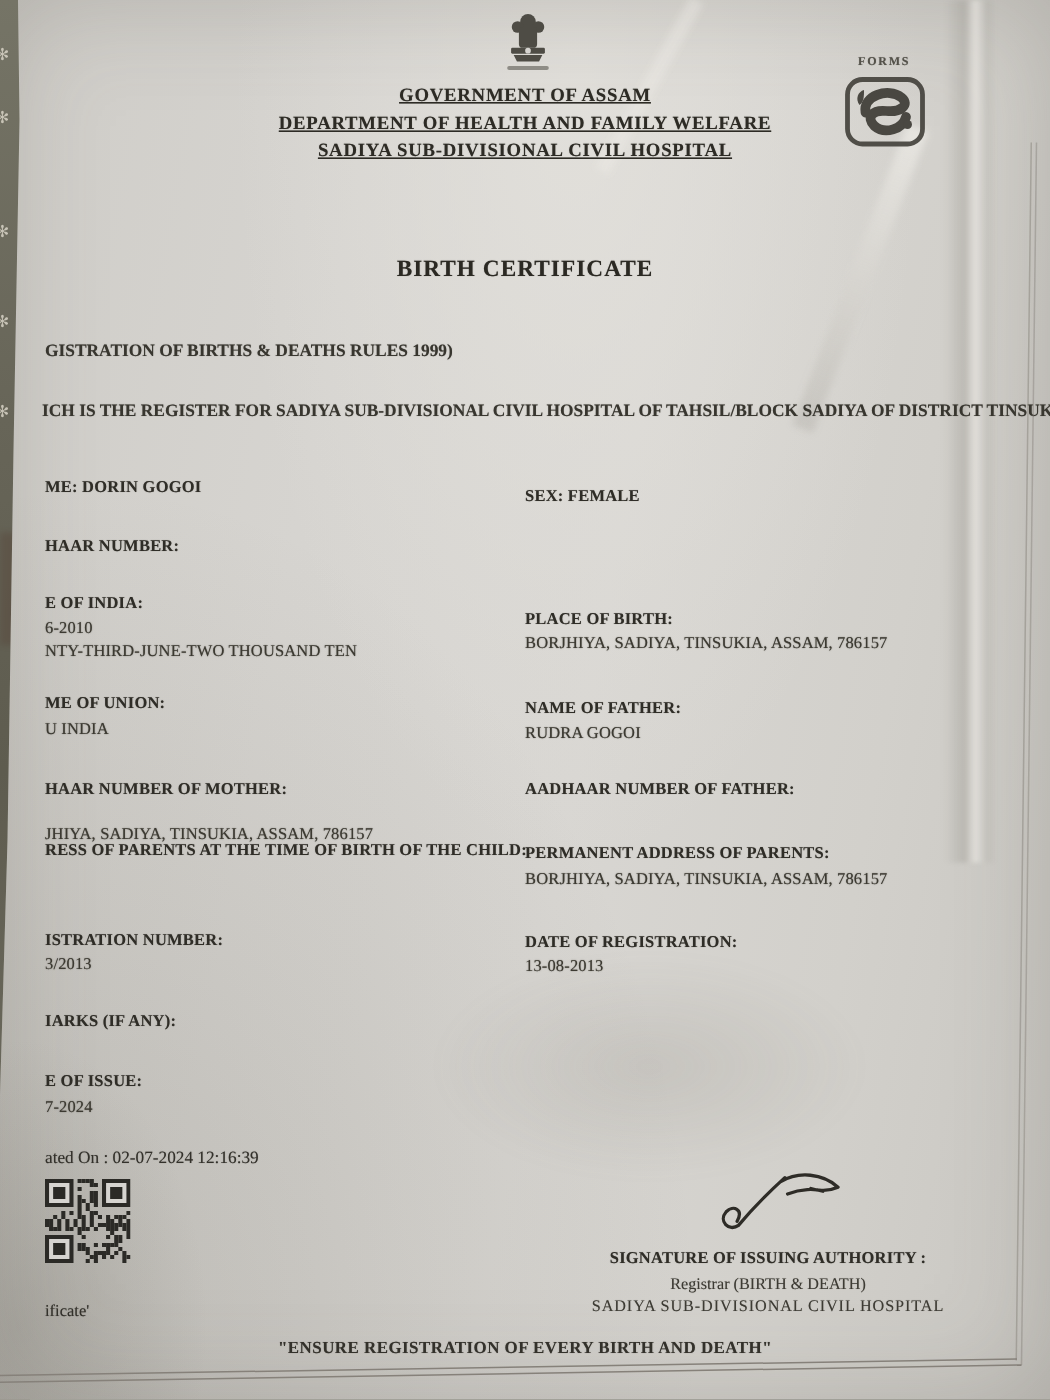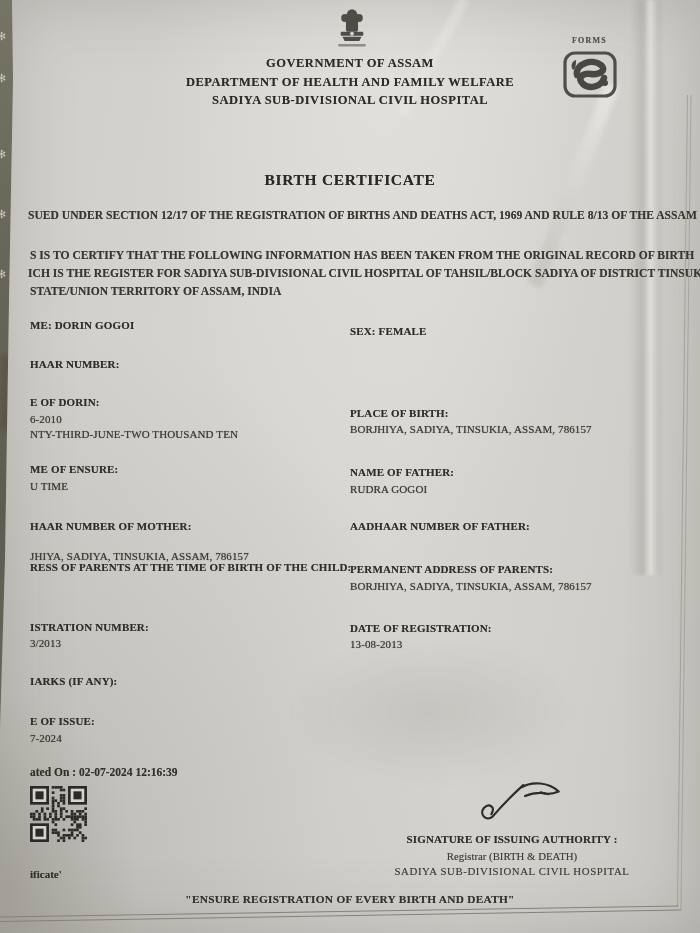--- a/index.html
+++ b/index.html
@@ -28,27 +28,27 @@
   .cr-d2{left:428px;top:-8px;width:10px;height:130px;transform:rotate(29deg);filter:blur(2px);
      background:rgba(240,238,233,.35);}
   .cr-blotch{left:288px;top:636px;width:290px;height:150px;filter:blur(6px);
      background:radial-gradient(ellipse,rgba(108,104,94,.14) 0%,rgba(108,104,94,0) 70%);}
   .cr-bl{left:-20px;top:690px;width:160px;height:243px;
      background:radial-gradient(ellipse at 20% 80%,rgba(96,93,83,.2) 0%,rgba(96,93,83,0) 70%);}
   
   .txt{position:absolute;white-space:nowrap;color:#33312b;
        text-shadow:0 0 .6px rgba(51,49,43,.5);}
   .center{left:0;width:700px;text-align:center;}
-  .hline{font-weight:bold;font-size:12.5px;letter-spacing:.5px;color:#2d2b25;}
+  .hline{font-weight:bold;font-size:12.5px;letter-spacing:.5px;color:#2d2b25;text-decoration:underline;}
   .title{font-weight:bold;font-size:15.5px;letter-spacing:.7px;color:#2b2923;}
   .intro{font-weight:bold;font-size:11.6px;letter-spacing:0;color:#38362f;}
   .b{font-weight:bold;font-size:11px;letter-spacing:.15px;color:#2f2d27;}
   .v{font-weight:normal;font-size:11px;letter-spacing:.1px;color:#3c3a32;
      text-shadow:0 0 .8px rgba(60,58,50,.75);}
-  .small-b{font-weight:bold;font-size:11px;}
+  .small-b{font-weight:normal;font-size:11px;}
   .sig-sub{font-size:10.8px;color:#3d3b34;text-shadow:0 0 .5px rgba(61,59,52,.45);}
   .forms-lab{font-weight:bold;font-size:8px;letter-spacing:1.2px;color:#54524a;}
   .emblem{position:absolute;left:326px;top:6px;filter:blur(.4px);}
   .forms-logo{position:absolute;left:562px;top:50px;filter:blur(.5px);opacity:.9;}
   .qr{position:absolute;left:30px;top:786px;filter:blur(.3px);}
   .sig{position:absolute;left:468px;top:776px;}
   .border-svg{position:absolute;inset:0;pointer-events:none;}
 </style>
 </head>
 <body>
@@ -92,38 +92,36 @@
     <div class="txt forms-lab" style="left:572px;top:36px">FORMS</div>
     <svg class="forms-logo" width="56" height="50" viewBox="0 0 56 50">
       <rect x="3" y="3" width="50" height="43" rx="10" fill="none" stroke="#42403a" stroke-width="3.2"></rect>
       <path d="M15 25 C13 14 30 8 39 15 C45 20 38 25 29 24 C20 23 15 28 21 34 C28 40 40 36 42 28" fill="none" stroke="#3b3933" stroke-width="6.5" stroke-linecap="round"></path>
       <circle cx="43" cy="33" r="3" fill="#3b3933"></circle>
       <path d="M11 20 C8 16 10 11 14 10 C14 14 14 18 11 20" fill="#3b3933"></path>
     </svg>
 
     <div class="txt center title" style="top:171px">BIRTH CERTIFICATE</div>
 
-    <div class="txt intro" style="left:28px;top:209px">SUED UNDER SECTION 12/17 OF THE REGISTRATION OF BIRTHS AND DEATHS ACT, 1969 AND RULE 8/13 OF THE ASSAM</div>
-    <div class="txt intro" style="left:30px;top:249px">S IS TO CERTIFY THAT THE FOLLOWING INFORMATION HAS BEEN TAKEN FROM THE ORIGINAL RECORD OF BIRTH</div>
+    <div class="txt intro" style="left:30px;top:227px">GISTRATION OF BIRTHS &amp; DEATHS RULES 1999)</div>
     <div class="txt intro" style="left:28px;top:267px">ICH IS THE REGISTER FOR SADIYA SUB-DIVISIONAL CIVIL HOSPITAL OF TAHSIL/BLOCK SADIYA OF DISTRICT TINSUKIA</div>
-    <div class="txt intro" style="left:30px;top:285px">STATE/UNION TERRITORY OF ASSAM, INDIA</div>
 
     <div class="txt b" style="left:30px;top:319px">ME: DORIN GOGOI</div>
     <div class="txt b" style="left:350px;top:325px">SEX: FEMALE</div>
 
     <div class="txt b" style="left:30px;top:358px">HAAR NUMBER:</div>
 
-    <div class="txt b" style="left:30px;top:396px">E OF DORIN:</div>
+    <div class="txt b" style="left:30px;top:396px">E OF INDIA:</div>
     <div class="txt v" style="left:30px;top:413px">6-2010</div>
     <div class="txt v" style="left:30px;top:428px">NTY-THIRD-JUNE-TWO THOUSAND TEN</div>
     <div class="txt b" style="left:350px;top:407px">PLACE OF BIRTH:</div>
     <div class="txt v" style="left:350px;top:423px">BORJHIYA, SADIYA, TINSUKIA, ASSAM, 786157</div>
 
-    <div class="txt b" style="left:30px;top:463px">ME OF ENSURE:</div>
-    <div class="txt v" style="left:30px;top:480px">U TIME</div>
+    <div class="txt b" style="left:30px;top:463px">ME OF UNION:</div>
+    <div class="txt v" style="left:30px;top:480px">U INDIA</div>
     <div class="txt b" style="left:350px;top:466px">NAME OF FATHER:</div>
     <div class="txt v" style="left:350px;top:483px">RUDRA GOGOI</div>
 
     <div class="txt b" style="left:30px;top:520px">HAAR NUMBER OF MOTHER:</div>
     <div class="txt b" style="left:350px;top:520px">AADHAAR NUMBER OF FATHER:</div>
 
     <div class="txt b" style="left:30px;top:561px">RESS OF PARENTS AT THE TIME OF BIRTH OF THE CHILD:</div>
     <div class="txt v" style="left:30px;top:550px">JHIYA, SADIYA, TINSUKIA, ASSAM, 786157</div>
     <div class="txt b" style="left:350px;top:563px">PERMANENT ADDRESS OF PARENTS:</div>
     <div class="txt v" style="left:350px;top:580px">BORJHIYA, SADIYA, TINSUKIA, ASSAM, 786157</div>

